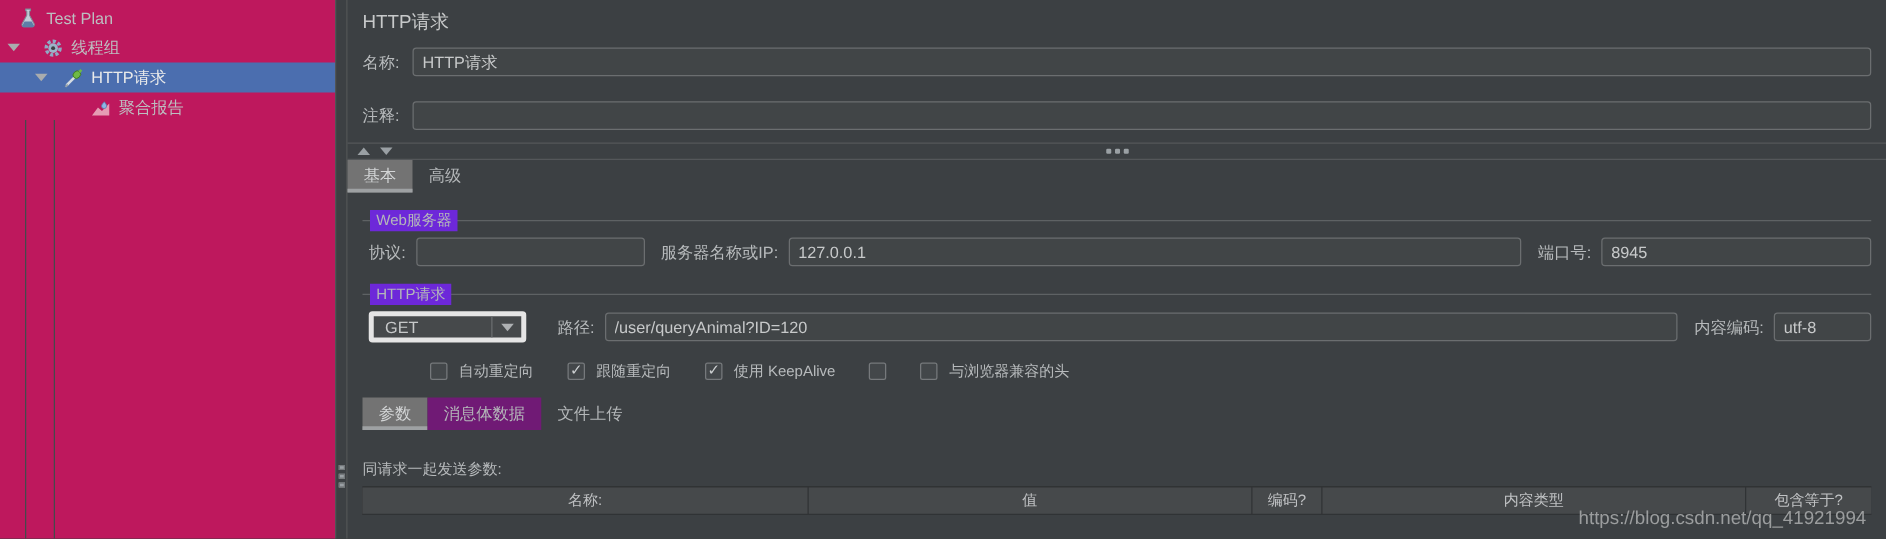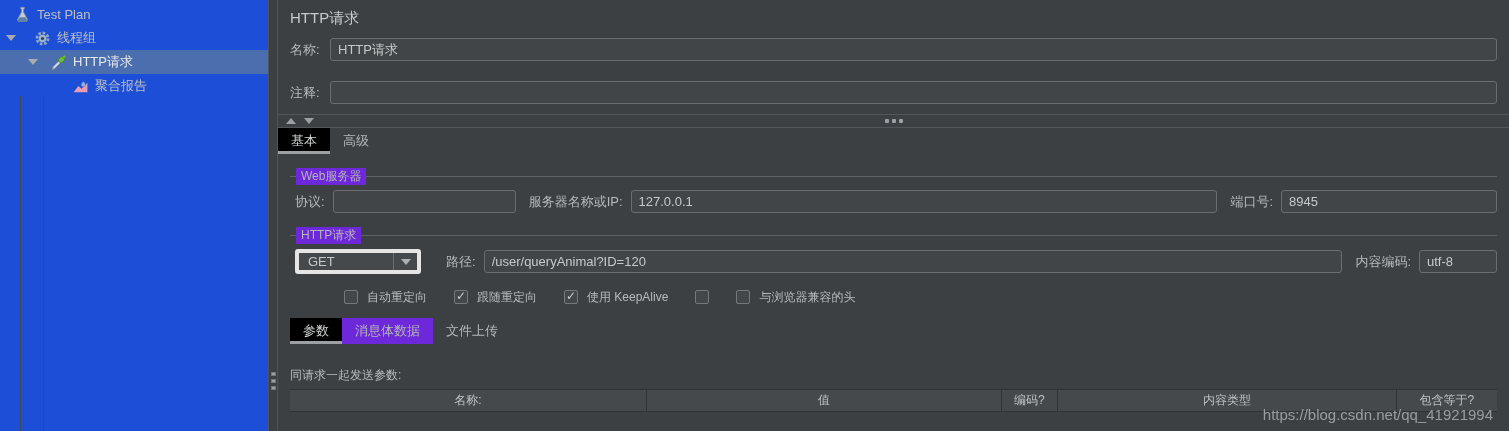--- a/index.html
+++ b/index.html
@@ -6,21 +6,21 @@
   html,body { width:1509px; height:431px; overflow:hidden; }
   body {
     background:#3c4043;
     font-family:"Liberation Sans","DejaVu Sans",sans-serif;
     color:#bdbfc1; font-size:13px;
     position:relative;
   }
   .app { display:flex; width:1509px; height:431px; }
 
   
-  .tree-panel { width:268px; height:431px; background:#1d4ed8; position:relative; flex:none; padding-top:2px; }
+  .tree-panel { width:268px; height:431px; background:#be185d; position:relative; flex:none; padding-top:2px; }
   .tree-row { height:24px; display:flex; align-items:center; white-space:nowrap; cursor:default; }
   .tree-row.selected { background:#4b6eaf; color:#e9eaea; }
   .tw { display:inline-block; flex:none; }
   .arrow-down {
     width:0; height:0; border-left:5px solid transparent; border-right:5px solid transparent;
     border-top:6px solid #a9acae; margin:0 2px;
   }
   .tree-icon { width:17px; height:17px; margin:0 6px 0 4px; flex:none; }
   .tree-label { font-size:13px; }
   .tree-guides { position:absolute; left:0; top:96px; bottom:0; width:100%; }
@@ -48,23 +48,23 @@
   .hsplit { margin:10px -12px 0 -12px; height:14px; border-top:1px solid #54575a; border-bottom:1px solid #54575a; position:relative; cursor:row-resize; }
   .hs-arrows { position:absolute; left:8px; top:3px; display:flex; gap:8px; }
   .tri-up { width:0; height:0; border-left:5px solid transparent; border-right:5px solid transparent; border-bottom:6px solid #9aa0a4; }
   .tri-down { width:0; height:0; border-left:5px solid transparent; border-right:5px solid transparent; border-top:6px solid #9aa0a4; }
   .hgrip { position:absolute; left:50%; top:4px; transform:translateX(-50%); display:flex; gap:3px; }
   .hgrip i { width:4px; height:4px; background:#9aa0a4; border-radius:1px; display:block; }
 
   
   .tabbar { display:flex; margin:0 -12px; padding-left:0; height:26px; align-items:stretch; }
   .tab { padding:0 13px; display:flex; align-items:center; font-size:13px; color:#b4b7b9; position:relative; cursor:default; }
-  .tab.active { background:#000000; color:#d3d5d6; }
+  .tab.active { background:#737373; color:#d3d5d6; }
   .tab.active::after { content:""; position:absolute; left:0; right:0; bottom:0; height:3px; background:#9ea1a3; }
-  .tab.dark { background:#6d28d9; }
+  .tab.dark { background:#701a75; }
 
   
   .group { border-top:1px solid #5e6264; margin-top:22px; position:relative; }
   .group .legend { position:absolute; top:-9px; left:6px; background:#6d28d9; padding:0 5px; font-size:12px; color:#b4b7b9; }
 
   .ws-row { display:flex; align-items:center; margin-top:13px; }
   .flabel { flex:none; font-size:13px; color:#b7babc; margin-right:8px; white-space:nowrap; }
 
   
   .dropdown { width:126px; height:25px; flex:none; background:#46494b; border:4px solid #e5e5e5; border-radius:3px; display:flex; align-items:center; cursor:default; }

